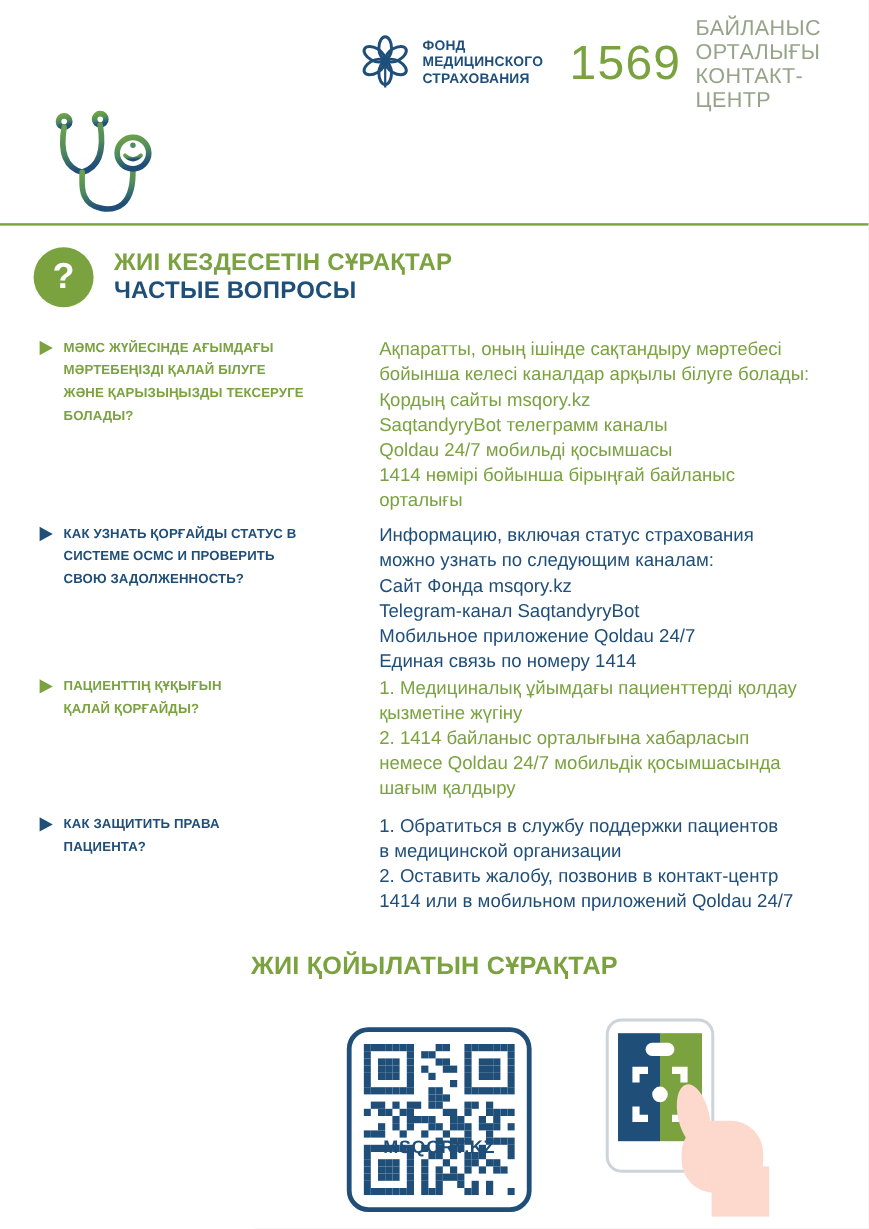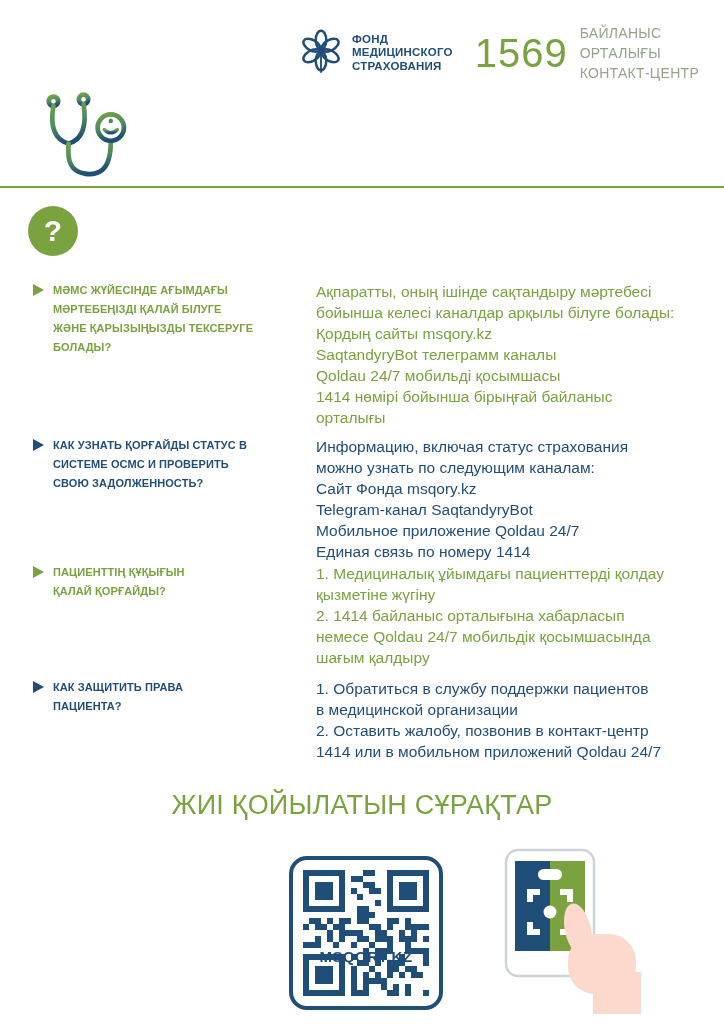--- a/index.html
+++ b/index.html
@@ -6,21 +6,21 @@
   .page{
     position:relative;width:724px;height:1024px;margin:0 auto;background:#ffffff;
     font-family:"Liberation Sans", sans-serif;overflow:hidden;
   }
   
   .hdr{position:absolute;top:18px;left:290px;right:20px;height:70px;display:flex;align-items:center;}
   .hdr-logo{width:62px;height:66px;flex:0 0 auto;}
   .org-name{margin-left:0;font-size:11.5px;font-weight:bold;color:var(--dark-blue);
     line-height:13.5px;white-space:pre-line;letter-spacing:.2px;}
   .hotline{margin-left:22px;font-size:40px;color:var(--green);letter-spacing:1px;line-height:40px;}
-  .contact{margin-left:12px;font-size:14px;color:var(--muted-green);line-height:20px;white-space:pre-line;letter-spacing:.3px;}
+  .contact{margin-left:12px;font-size:18px;color:var(--muted-green);line-height:20px;white-space:pre-line;letter-spacing:.3px;}
   
   .banner{position:absolute;top:90px;left:33px;display:flex;align-items:center;}
   .steth{width:102px;height:94px;flex:0 0 auto;}
   .banner-txt{margin-left:8px;}
   .t-kz{font-size:24px;font-weight:bold;color:var(--green);white-space:nowrap;letter-spacing:.1px;}
   .t-ru{font-size:24px;font-weight:bold;color:var(--dark-blue);white-space:nowrap;letter-spacing:.1px;}
   .divider{position:absolute;top:186px;left:0;width:724px;height:0;border:none;border-top:2.5px solid var(--green);margin:0;}
   
   .faq-head{position:absolute;top:206px;left:28px;display:flex;align-items:center;}
   .q-icon{width:50px;height:50px;border-radius:50%;background:var(--green);color:#ffffff;
@@ -31,21 +31,21 @@
   
   .faq-row{position:absolute;left:0;width:724px;}
   .tri{position:absolute;left:33px;top:3px;width:0;height:0;
     border-top:6px solid transparent;border-bottom:6px solid transparent;border-left:11px solid currentColor;}
   .q{position:absolute;left:53px;width:265px;font-size:11px;font-weight:bold;line-height:19px;white-space:pre-line;letter-spacing:.1px;}
   .a{position:absolute;left:316px;width:382px;font-size:15.5px;line-height:21px;white-space:pre-line;}
   .kz{color:var(--green);}
   .ru{color:var(--dark-blue);}
   
   .foot-titles{position:absolute;top:792px;left:0;width:724px;text-align:center;line-height:27px;}
-  .ft-kz{font-size:27px;font-weight:normal;color:var(--green);letter-spacing:.2px;}
+  .ft-kz{font-size:21px;font-weight:bold;color:var(--green);letter-spacing:.2px;}
   .ft-ru{font-size:21px;font-weight:bold;color:var(--dark-blue);letter-spacing:.2px;}
   .qr-wrap{position:absolute;top:856px;left:289px;width:126px;padding:10px;border:4px solid var(--dark-blue);border-radius:18px;background:#ffffff;}
   .qr-wrap svg{display:block;}
   .qr-label{position:absolute;top:948px;left:289px;width:154px;text-align:center;
     font-size:15px;font-weight:bold;color:var(--dark-blue);letter-spacing:.5px;}
   .phone-illu{position:absolute;top:844px;left:498px;width:150px;height:170px;}
 </style>
 </head>
 <body>
 
@@ -88,20 +88,24 @@
       </g>
       <circle cx="81" cy="33" r="2.4" fill="#4f8a5e"></circle>
     </svg>
   </div>
 
   <hr class="divider">
 
   <div class="faq-head">
     <div class="q-icon">
       <span>?</span>
+    </div>
+    <div class="faq-head-txt">
+      <div class="fh-kz">ЖИІ КЕЗДЕСЕТІН СҰРАҚТАР</div>
+      <div class="fh-ru">ЧАСТЫЕ ВОПРОСЫ</div>
     </div>
   </div>
 
   <div class="faq-row kz" style="top:281px">
     <span class="tri"></span>
     <div class="q">МӘМС ЖҮЙЕСІНДЕ АҒЫМДАҒЫ
 МӘРТЕБЕҢІЗДІ ҚАЛАЙ БІЛУГЕ
 ЖӘНЕ ҚАРЫЗЫҢЫЗДЫ ТЕКСЕРУГЕ
 БОЛАДЫ?</div>
     <div class="a">Ақпаратты, оның ішінде сақтандыру мәртебесі

